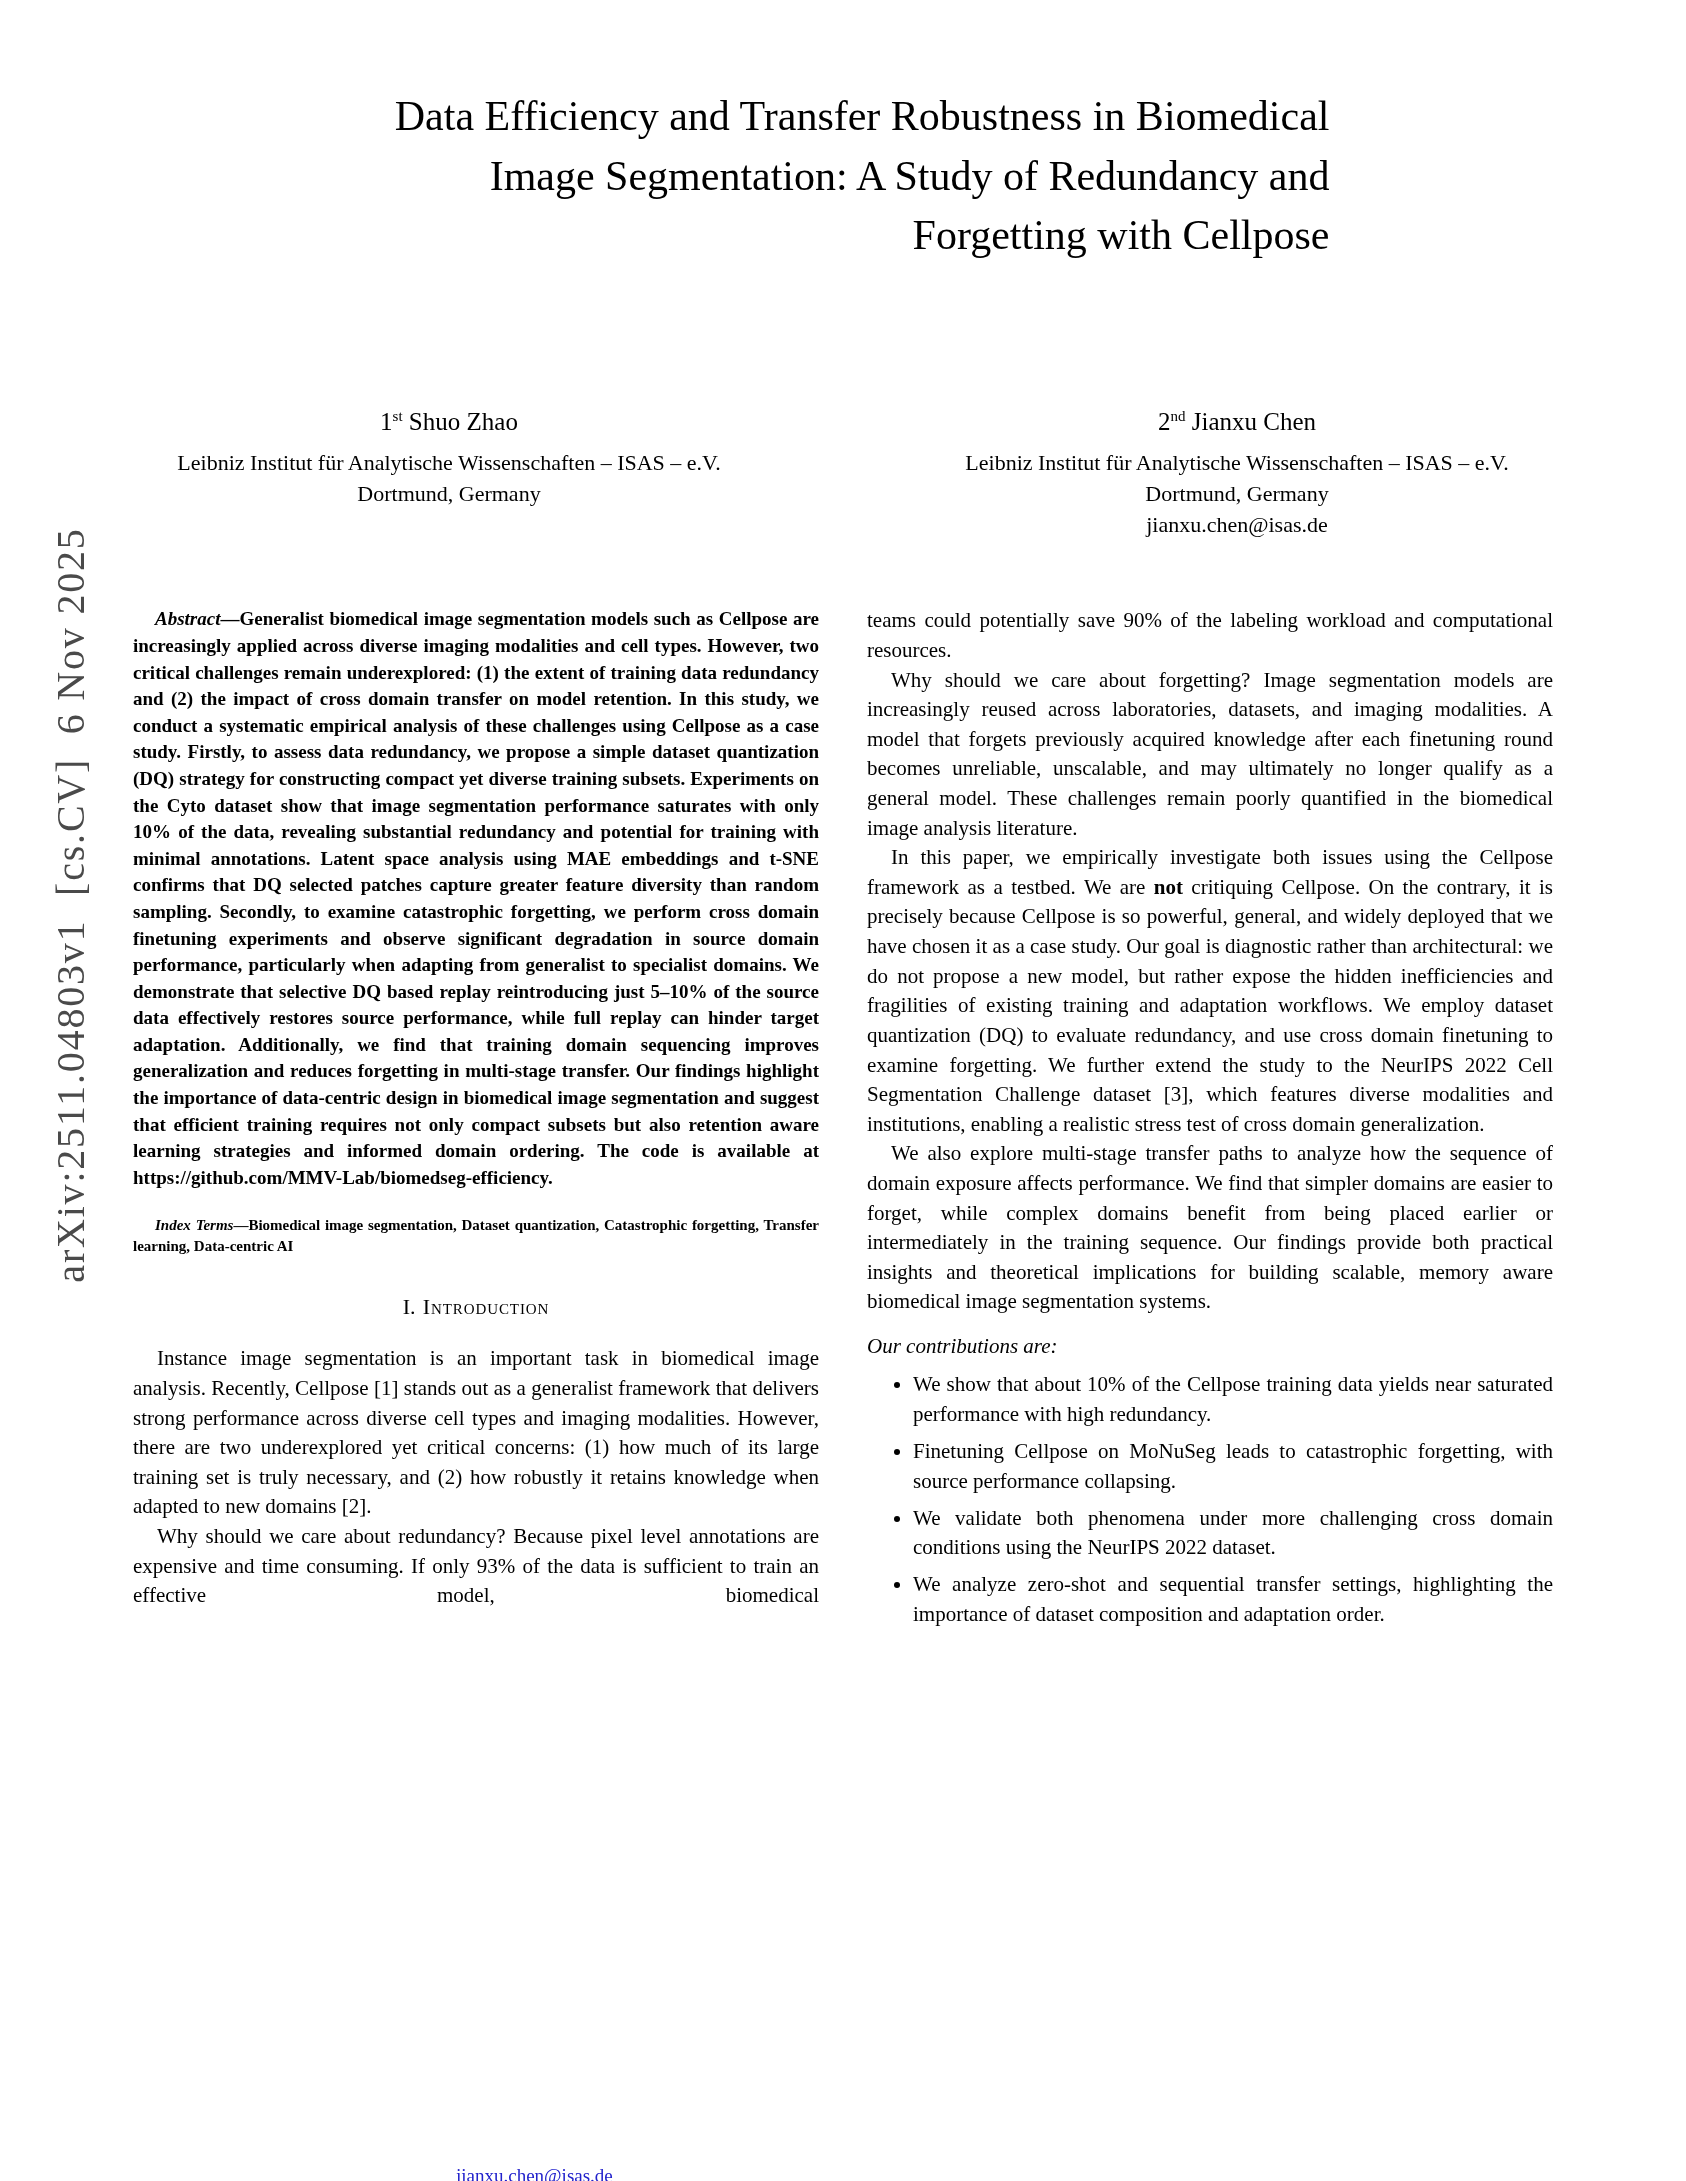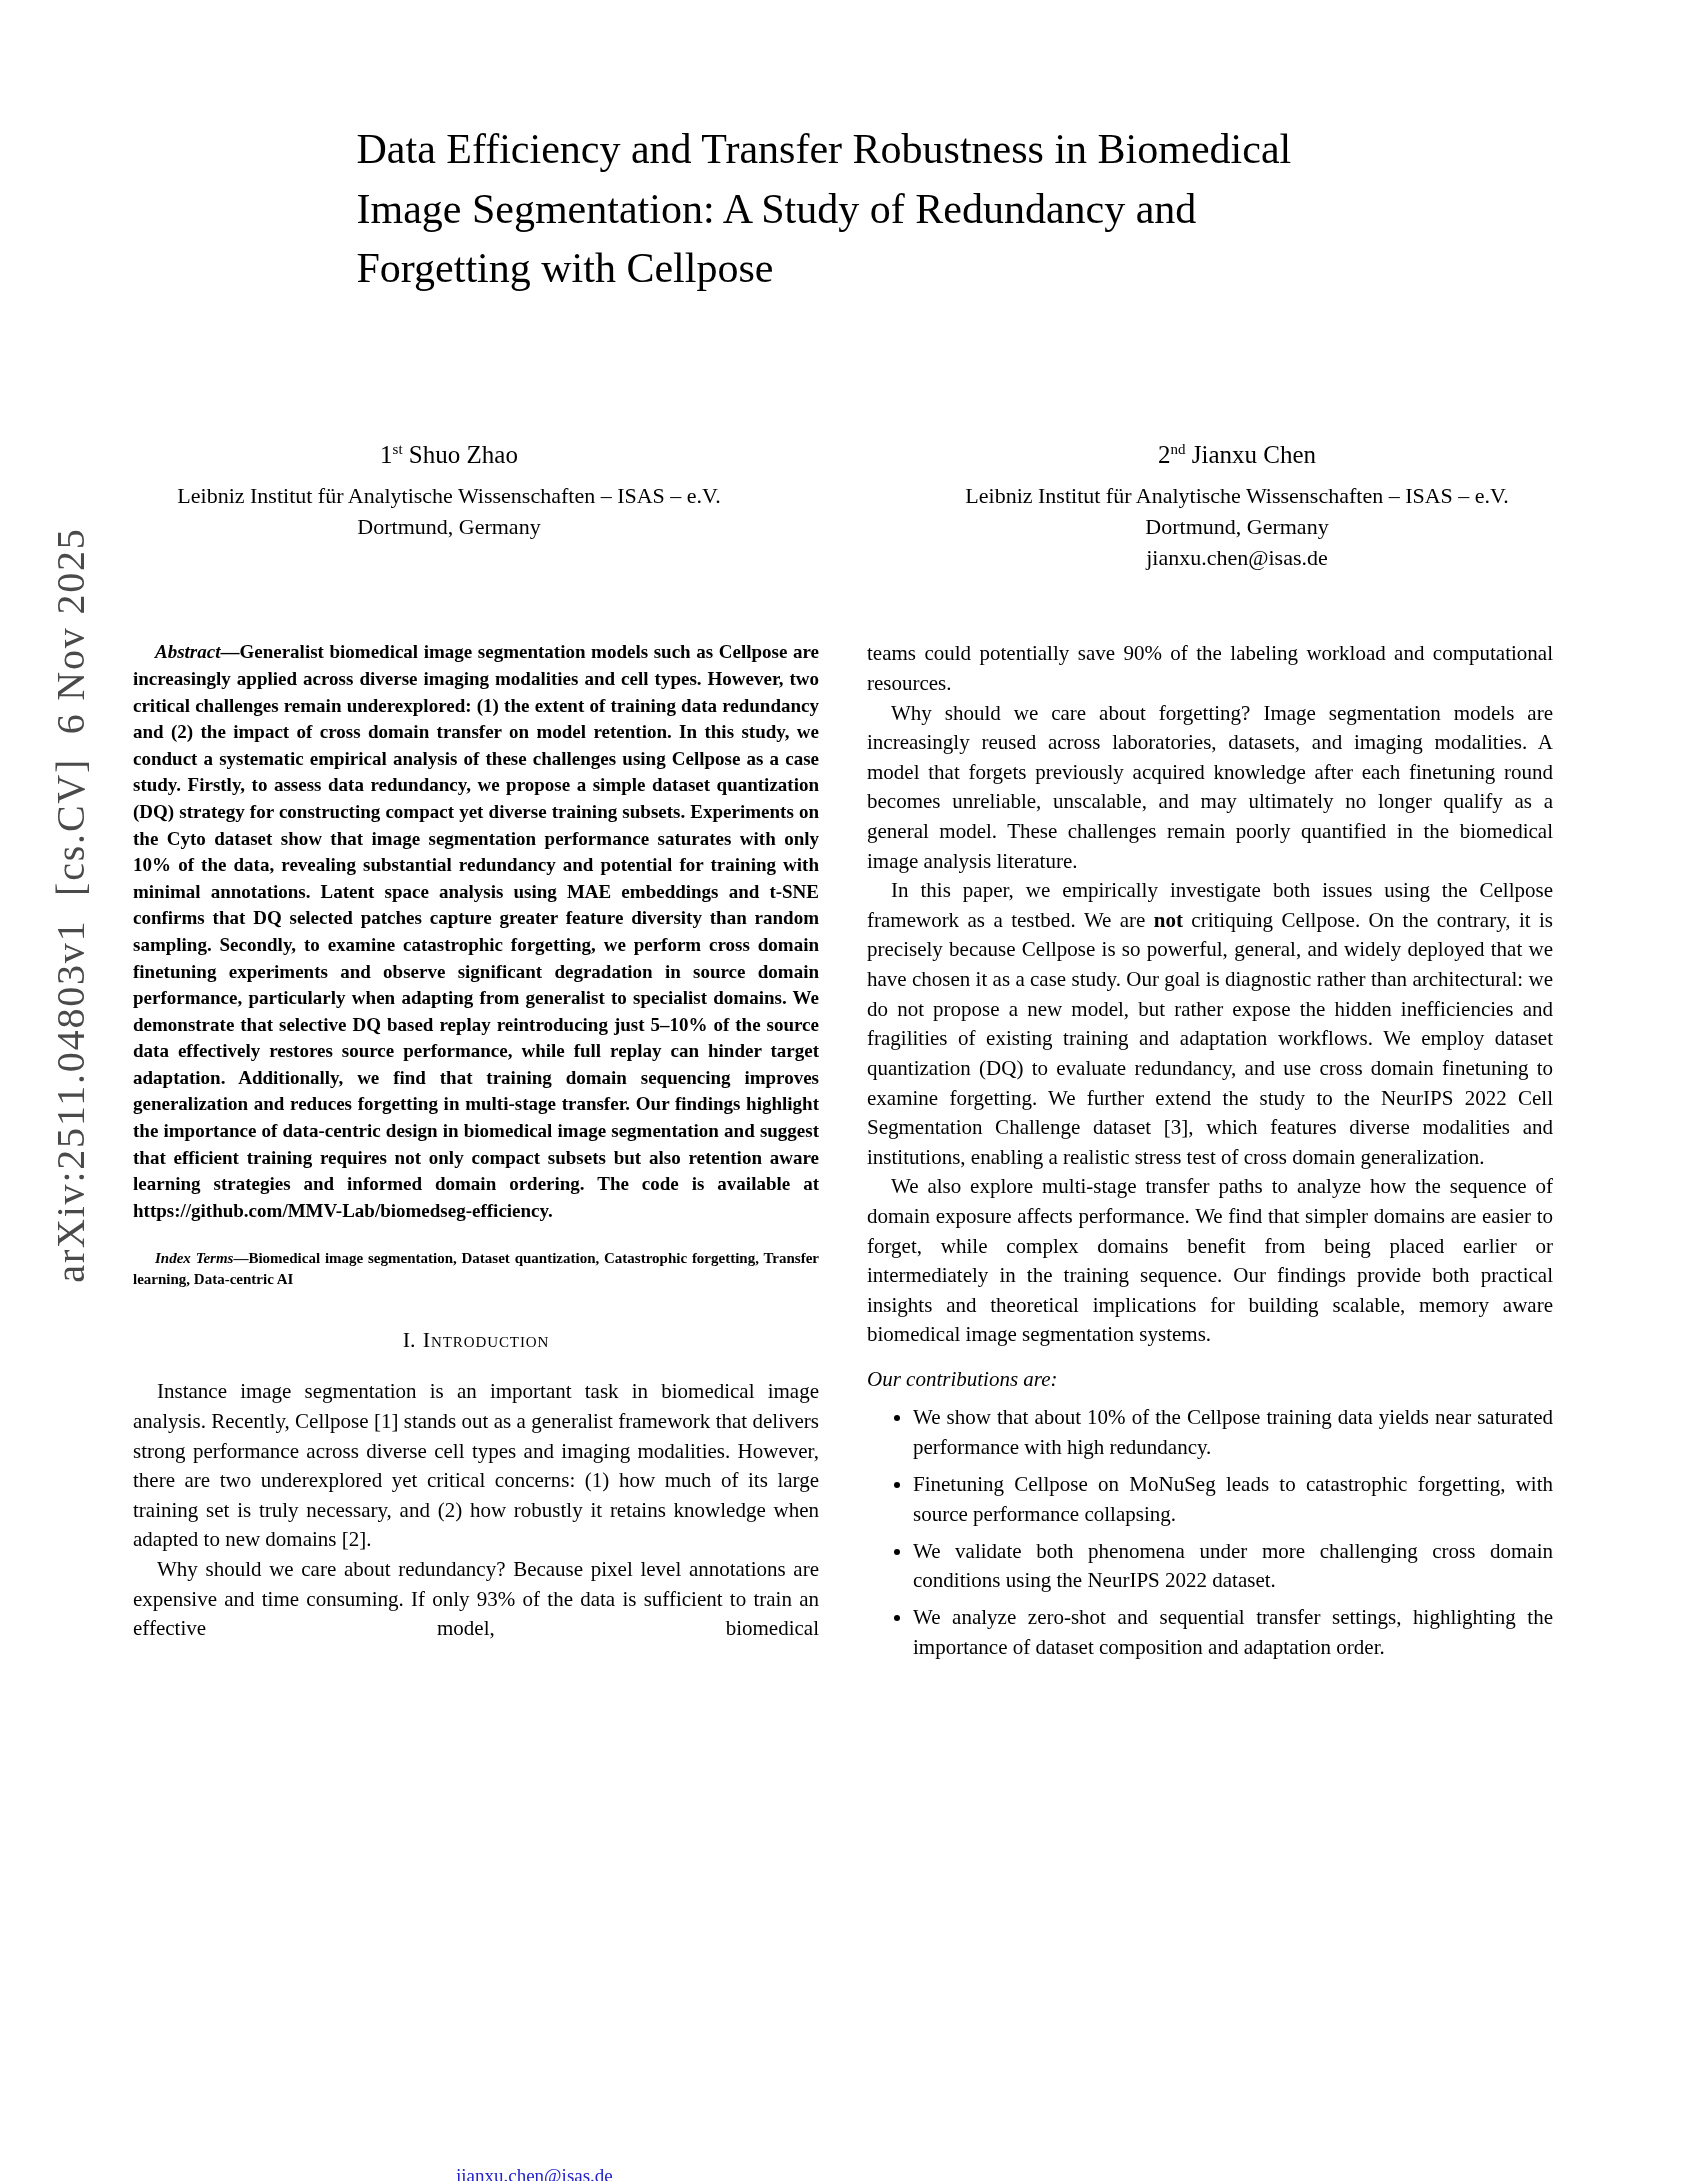--- a/index.html
+++ b/index.html
@@ -20,23 +20,23 @@
     position:absolute;
     left:70px;
     top:905px;
     transform:translate(-50%,-50%) rotate(-90deg);
     font-size:40px;
     letter-spacing:1.8px;
     white-space:pre;
     color:#4a4a4a;
   }
   .title {
-    margin:120px auto 0;
+    margin:87px auto 0;
     max-width:973px;
-    text-align:left;
+    text-align:right;
     font-size:42px;
     font-weight:normal;
     line-height:1.42;
   }
   .authors {
     display:flex;
     margin:138px 55px 0;
   }
   .author {
     flex:1;

